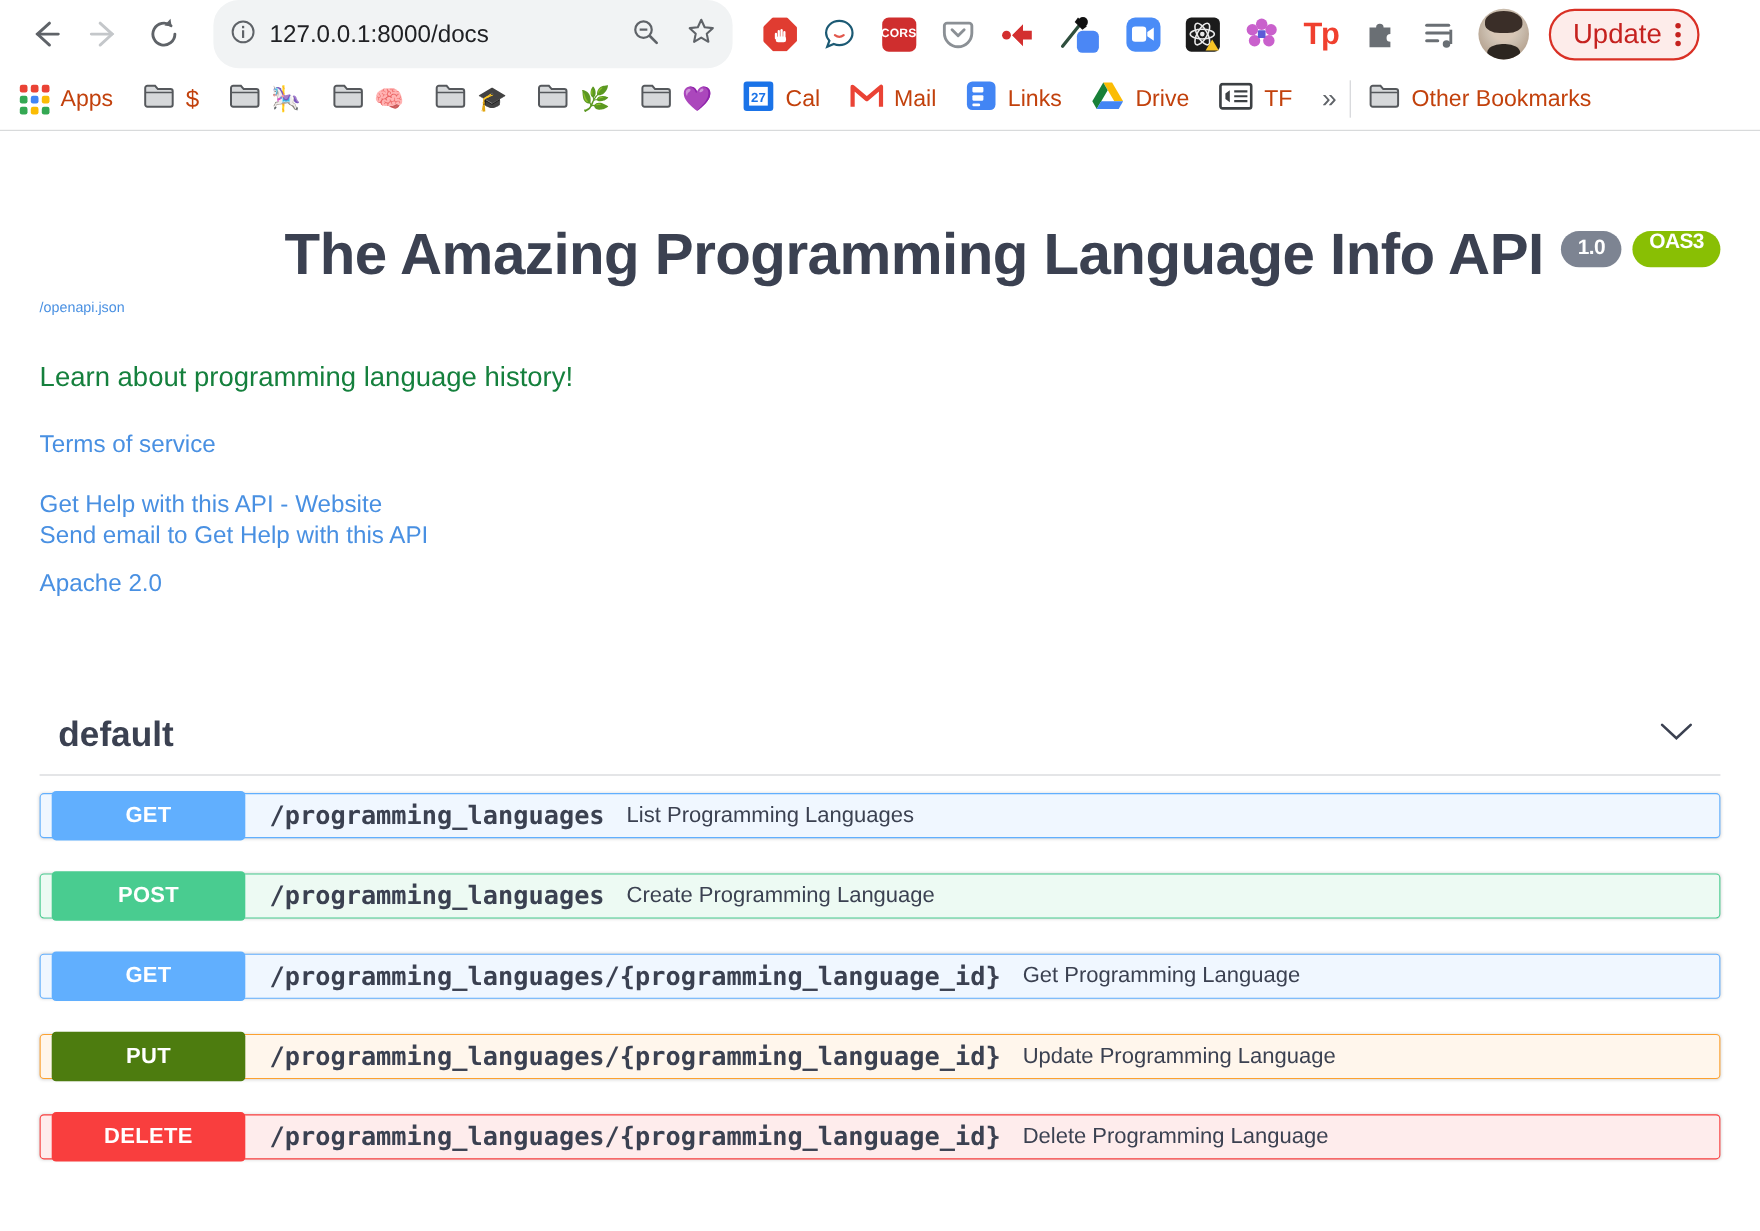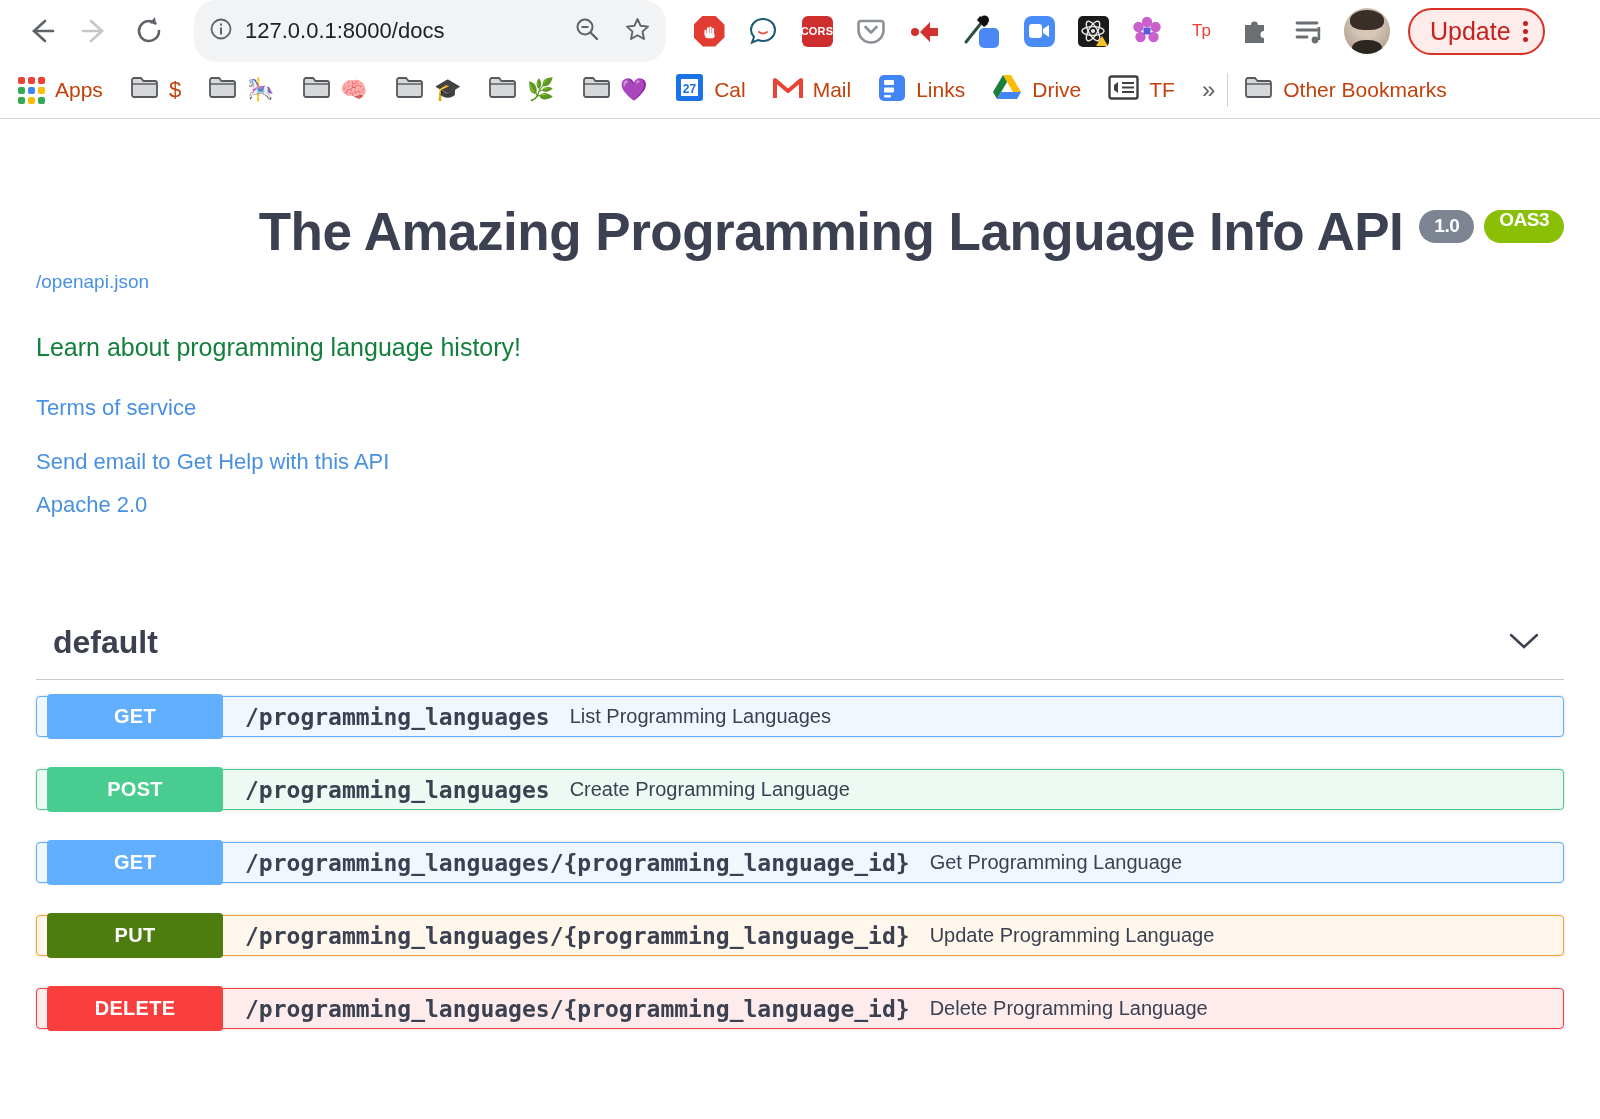--- a/index.html
+++ b/index.html
@@ -9,21 +9,21 @@
     font-family:"Liberation Sans", sans-serif; color:#3b4151;
   }
   
   .toolbar { height:62px; display:flex; align-items:center; padding:0 14px; background:#fff; }
   .nav-btn { width:36px; height:36px; display:flex; align-items:center; justify-content:center; margin:0 9px; flex:none; }
   .omnibox { width:472px; height:62px; background:#f1f3f4; border-radius:23px; display:flex; align-items:center; padding:0 15px; margin:0 16px 0 18px; flex:none; }
   .omnibox .url { font-size:22px; color:#202124; margin-left:12px; flex:1; white-space:nowrap; }
   .ext { width:34px; height:34px; display:flex; align-items:center; justify-content:center; margin:0 10px; flex:none; position:relative; }
   .octagon { width:31px; height:31px; background:#e03c31; clip-path:polygon(30% 0,70% 0,100% 30%,100% 70%,70% 100%,30% 100%,0 70%,0 30%); display:flex; align-items:center; justify-content:center; }
   .cors-box { width:31px; height:31px; background:#cf2e2e; border-radius:6px; color:#fff; font-size:11px; font-weight:bold; display:flex; align-items:center; justify-content:center; letter-spacing:.2px; }
-  .tp-text { font-size:17px; font-weight:normal; color:#f0402f; letter-spacing:-1px; }
+  .tp-text { font-size:28px; font-weight:bold; color:#f0402f; letter-spacing:-1px; }
   .react-box { width:31px; height:31px; background:#1b1b1b; border-radius:5px; display:flex; align-items:center; justify-content:center; position:relative; }
   .warn-tri { position:absolute; right:1px; bottom:1px; width:0; height:0; border-left:6px solid transparent; border-right:6px solid transparent; border-bottom:10px solid #f7c325; }
   .zoom-box { width:31px; height:31px; background:#4a8cf7; border-radius:8px; display:flex; align-items:center; justify-content:center; }
   .avatar { width:46px; height:46px; border-radius:50%; margin:0 8px; flex:none; overflow:hidden; position:relative;
     background:radial-gradient(circle at 50% 38%, #d8c7b6 0 30%, #cabdae 45%, #b9a795 70%); }
   .avatar::before { content:""; position:absolute; left:6px; top:2px; width:34px; height:20px; border-radius:50% 50% 40% 40%; background:#3a2e28; }
   .avatar::after { content:""; position:absolute; left:8px; bottom:-4px; width:30px; height:18px; border-radius:45% 45% 0 0; background:#2c2620; }
   .update-pill { display:flex; align-items:center; gap:12px; border:2.5px solid #d93025; background:#fdecea; color:#c5221f; border-radius:25px; padding:7px 15px 7px 20px; font-size:25px; margin-left:10px; flex:none; }
   .dots3 { display:flex; flex-direction:column; gap:3px; }
   .dots3 i { width:5px; height:5px; border-radius:50%; background:#c5221f; }
@@ -34,21 +34,21 @@
   .apps-grid i { width:7px; height:7px; border-radius:2px; }
   .emoji { font-size:22px; }
   .bm-sep { width:1px; height:34px; background:#d0d2d5; margin:0 16px 0 4px; }
   .chev2 { font-size:24px; color:#5f6368; margin-right:4px; }
   
   .content { padding:0 36px; }
   .api-title { font-size:53px; font-weight:bold; color:#3b4151; margin:84px 0 10px; line-height:1.1; letter-spacing:-0.5px;text-align:right; }
   .badges { display:inline-flex; gap:10px; margin-left:16px; vertical-align:18px; }
   .badge-ver { background:#7d8492; color:#fff; font-size:19px; font-weight:bold; padding:6px 15px; border-radius:40px; }
   .badge-oas { background:#89bf04; color:#fff; font-size:19px; font-weight:bold; padding:0 15px; border-radius:40px; }
-  .spec-link { font-size:19px; color:#4990e2; text-decoration:none; }
+  .spec-link { font-size:13px; color:#4990e2; text-decoration:none; }
   .api-desc { font-size:25px; margin:40px 0 0; color:#15803d; }
   .api-links { margin-top:33px; font-size:22px; }
   .api-links a { color:#4990e2; text-decoration:none; display:block; }
   .lk-terms { margin-bottom:26px; }
   .lk-site, .lk-mail { line-height:1.32; }
   .lk-license { margin-top:16px; }
   .tag-head { display:flex; align-items:center; justify-content:space-between; margin-top:96px; padding:10px 24px 18px 17px; border-bottom:1px solid rgba(59,65,81,.28); }
   .tag-title { font-size:32px; font-weight:bold; color:#3b4151; }
   .oplist { margin-top:16px; }
   .op { display:flex; align-items:center; height:41px; border:1px solid; border-radius:4px; margin-bottom:32px; padding:0 10px; box-shadow:0 0 3px rgba(0,0,0,.17); }
@@ -359,20 +359,21 @@
   <h1 class="api-title"><span>The Amazing Programming Language Info API</span><span class="badges">
         <span class="badge-ver">1.0</span>
         <span class="badge-oas">OAS3</span>
       </span></h1>
   <a class="spec-link" href="#">/openapi.json</a>
 
   <p class="api-desc">Learn about programming language history!</p>
 
   <div class="api-links">
     <a href="#" class="lk-terms">Terms of service</a>
+    <a href="#" class="lk-site">Get Help with this API - Website</a>
     <a href="#" class="lk-mail">Send email to Get Help with this API</a>
     <a href="#" class="lk-license">Apache 2.0</a>
   </div>
 
   <div class="tag-head">
     <span class="tag-title">default</span>
     <span>
       <svg width="32" height="18" viewBox="0 0 32 18">
           <path d="M3 3 L16 15 L29 3" stroke="#3b4151" stroke-width="2.4" fill="none" stroke-linecap="round"></path>
         </svg>

